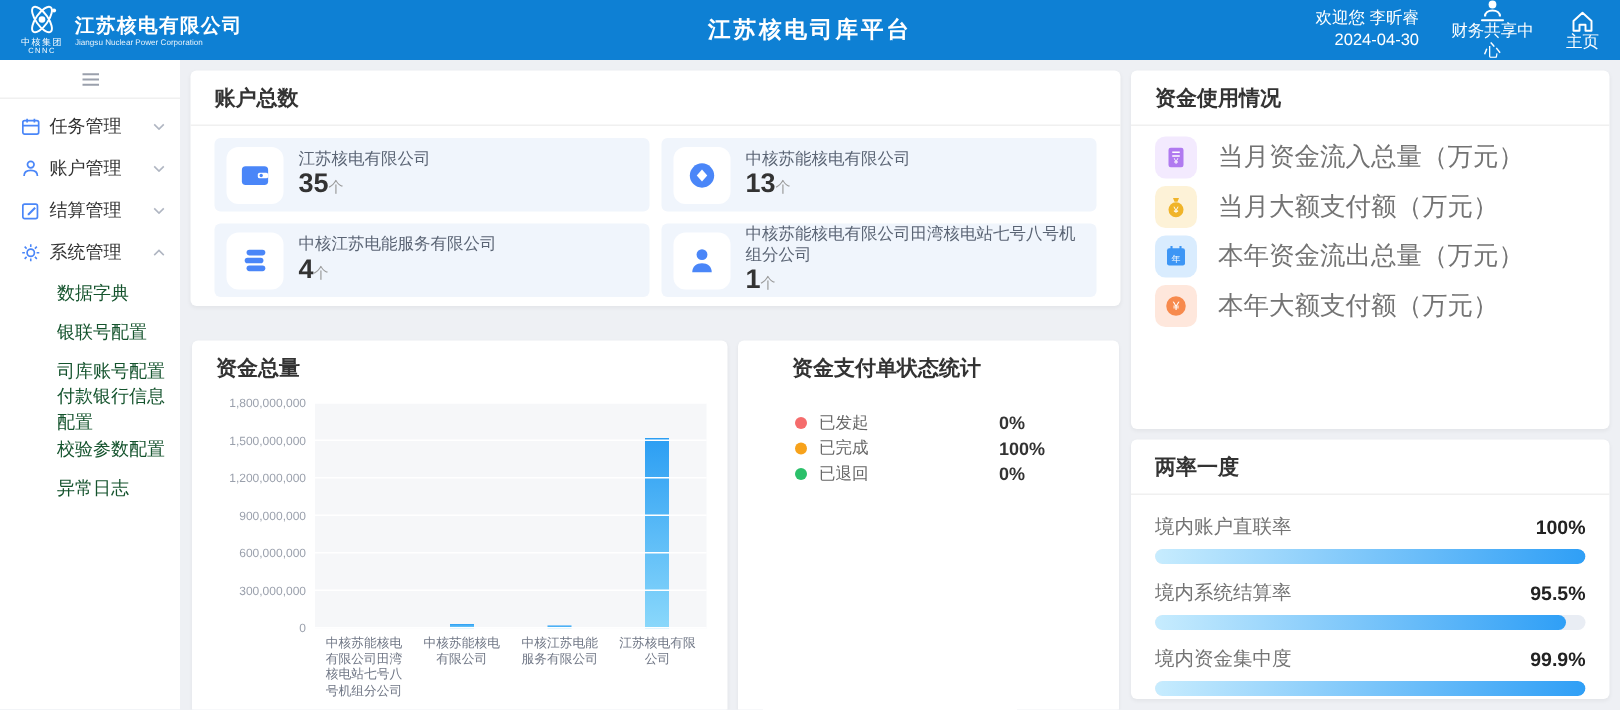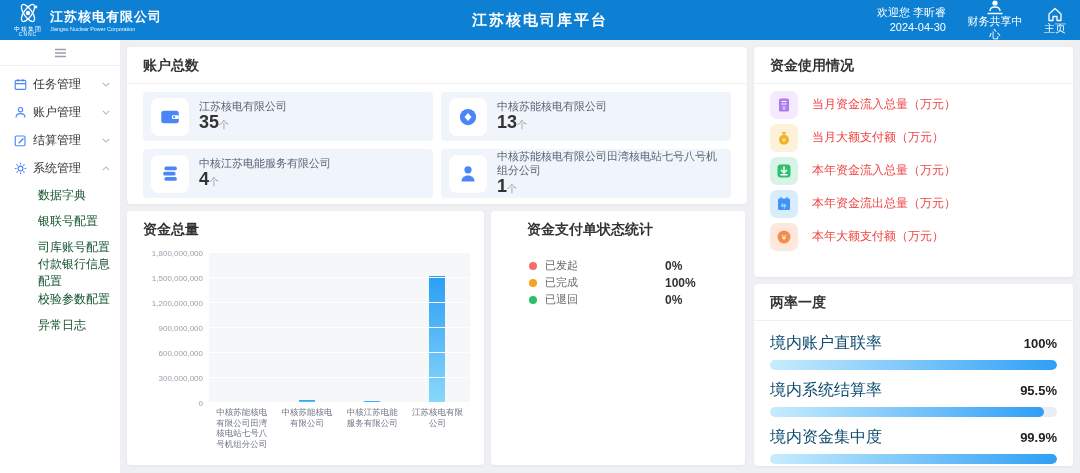--- a/index.html
+++ b/index.html
@@ -30,21 +30,21 @@
     border-bottom:1px solid #f0f0f0; cursor:pointer; }
   .menu { padding-top:4px; }
   .menu-item { height:28px; display:flex; align-items:center; padding:0 10px 0 14px;
     font-size:12px; color:#333; cursor:pointer; gap:6px; }
   .menu-item .lbl { flex:1; }
   .submenu .menu-item { padding-left:38px; height:26px; color:#14532d; }
   .chev { flex:none; }
 
   
   .main { flex:1; padding:7px; display:flex; gap:7px; }
-  .col-left { width:620px; flex:none; display:flex; flex-direction:column; gap:7px; }
+  .col-left { width:620px; flex:none; display:flex; flex-direction:column; gap:23px;align-items:center; }
   .col-right { flex:1; display:flex; flex-direction:column; gap:7px; }
   .card { background:#fff; border-radius:4px; box-shadow:0 1px 3px rgba(0,0,0,.05); }
   .card-title { font-size:14px; font-weight:bold; color:#333; padding:10px 16px 8px; }
   .title-divided { border-bottom:1px solid #f0f0f0; }
 
   
   .acct-card { height:157px; }
   .acct-grid { display:grid; grid-template-columns:1fr 1fr; gap:8px; padding:8px 16px; }
   .stat-card { background:#f0f5fc; border-radius:4px; height:49px; display:flex;
     align-items:center; gap:10px; padding:0 8px; }
@@ -84,28 +84,28 @@
   .legend-dot { width:8px; height:8px; border-radius:50%; margin-right:8px; flex:none; }
   .legend-label { font-size:11px; color:#666; width:120px; }
   .legend-pct { font-size:12px; font-weight:bold; color:#333; }
 
   
   .usage-card { height:241px; }
   .usage-list { padding:4px 16px; }
   .usage-row { display:flex; align-items:center; gap:14px; height:33px; }
   .usage-icon { width:28px; height:28px; border-radius:7px; display:flex;
     align-items:center; justify-content:center; flex:none; }
-  .usage-label { font-size:12px; color:#ef4444; }
+  .usage-label { font-size:17px; color:#737373; }
 
   
   .rates-card { flex:1; }
   .rates-list { padding:2px 16px; }
   .rate-group { margin-top:10px; }
   .rate-head { display:flex; align-items:center; justify-content:space-between; }
-  .rate-label { font-size:16px; color:#0c4a6e; }
+  .rate-label { font-size:13px; color:#737373; }
   .rate-value { font-size:13px; font-weight:bold; color:#222; }
   .rate-track { height:10px; background:#e9edf4; border-radius:6px; margin-top:6px; overflow:hidden; }
   .rate-fill { height:100%; border-radius:6px; background:linear-gradient(90deg,#c7ecfe,#2f9ff6); }
 </style>
 </head>
 <body>
 
 <div class="header">
   <div class="logo-wrap">
     <div class="logo-mark">
@@ -368,30 +368,20 @@
             <div class="usage-icon" style="background: rgb(253, 242, 215);">
               <svg width="16" height="16" viewBox="0 0 16 16">
                 <path d="M6 2h4l-1 2.5H7z" fill="#f0b429"></path>
                 <circle cx="8" cy="9.8" r="5" fill="#f0b429"></circle>
                 <text x="8" y="12.2" font-size="6" fill="#fff" text-anchor="middle">¥</text>
               </svg>
             </div>
             <div class="usage-label">当月大额支付额（万元）</div>
           </div>
           <div class="usage-row">
-            <div class="usage-icon" style="background: rgb(217, 243, 230);">
-              <svg width="16" height="16" viewBox="0 0 16 16">
-                <rect x="1.5" y="1.5" width="13" height="13" rx="3" fill="#2fbf71"></rect>
-                <path d="M8 4v5M5.3 7.3L8 10l2.7-2.7" fill="none" stroke="#fff" stroke-width="1.5" stroke-linecap="round"></path>
-                <path d="M5 11.8h6" stroke="#fff" stroke-width="1.4" stroke-linecap="round"></path>
-              </svg>
-            </div>
-            <div class="usage-label">本年资金流入总量（万元）</div>
-          </div>
-          <div class="usage-row">
             <div class="usage-icon" style="background: rgb(217, 236, 254);">
               <svg width="16" height="16" viewBox="0 0 16 16">
                 <rect x="2" y="2.5" width="12" height="11.5" rx="1.5" fill="#3d96f5"></rect>
                 <path d="M5 1v3M11 1v3" stroke="#3d96f5" stroke-width="1.4"></path>
                 <text x="8" y="11.6" font-size="6" fill="#fff" text-anchor="middle">年</text>
               </svg>
             </div>
             <div class="usage-label">本年资金流出总量（万元）</div>
           </div>
           <div class="usage-row">

